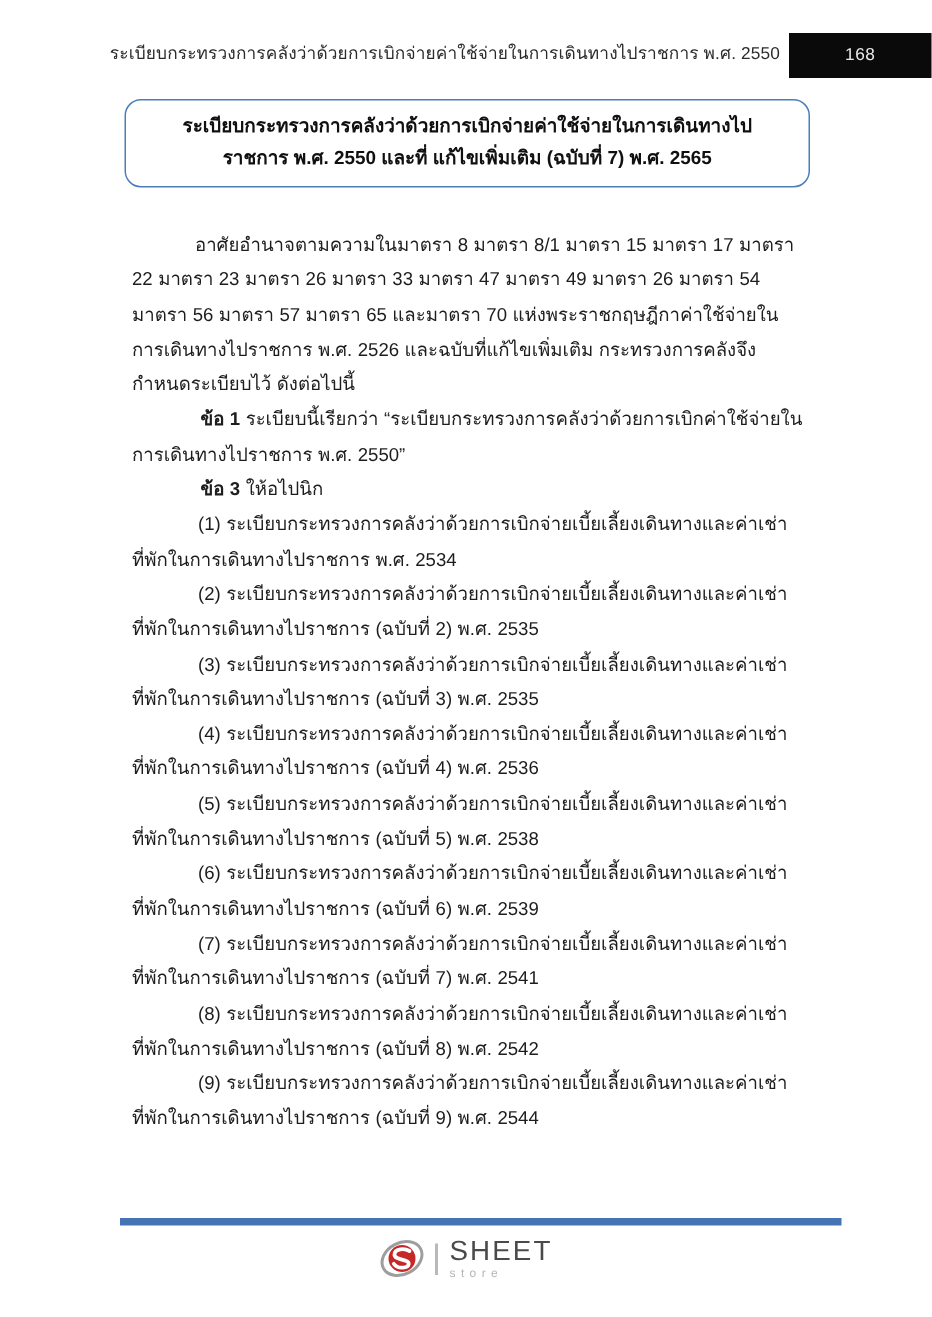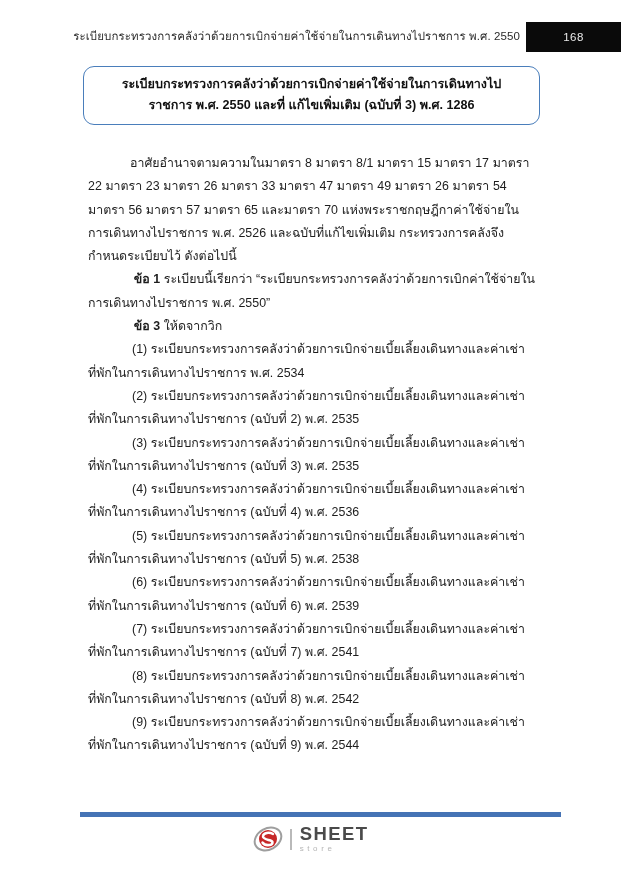--- a/index.html
+++ b/index.html
@@ -145,21 +145,21 @@
     flex: 0 0 auto;
   }
   .logo-words {
     display: flex;
     flex-direction: column;
     justify-content: center;
     line-height: 1;
   }
   .logo-sheet {
     font-size: 18.5px;
-    font-weight: bold;
+    font-weight: normal;
     letter-spacing: 1.4px;
     color: #4a4a4a;
     font-family: "Liberation Sans", "DejaVu Sans", sans-serif;
   }
   .logo-store {
     font-size: 8px;
     letter-spacing: 3.6px;
     color: #b5b5b5;
     margin-top: 2px;
     font-family: "Liberation Sans", "DejaVu Sans", sans-serif;
@@ -173,38 +173,38 @@
   <div class="page-header">
     <div class="header-text">ระเบียบกระทรวงการคลังว่าด้วยการเบิกจ่ายค่าใช้จ่ายในการเดินทางไปราชการ พ.ศ. 2550</div>
     <div class="page-number-box">
       <span class="page-number">168</span>
     </div>
   </div>
 
   <div class="title-box">
     <div class="title-text">
       <span>ระเบียบกระทรวงการคลังว่าด้วยการเบิกจ่ายค่าใช้จ่ายในการเดินทางไปราชการ พ.ศ. 2550 และที่</span>
-      <span>แก้ไขเพิ่มเติม (ฉบับที่ 3) พ.ศ. 1286</span>
+      <span>แก้ไขเพิ่มเติม (ฉบับที่ 7) พ.ศ. 2565</span>
     </div>
   </div>
 
   <div class="body-area">
 
 
     <p class="para indent">อาศัยอำนาจตามความในมาตรา 8 มาตรา 8/1 มาตรา 15 มาตรา 17 มาตรา 22 มาตรา 23 มาตรา 26 มาตรา 33 มาตรา 47 มาตรา 49 มาตรา 26 มาตรา 54 มาตรา 56 มาตรา 57 มาตรา 65 และมาตรา 70 แห่งพระราชกฤษฎีกาค่าใช้จ่ายในการเดินทางไปราชการ พ.ศ. 2526 และฉบับที่แก้ไขเพิ่มเติม กระทรวงการคลังจึงกำหนดระเบียบไว้ ดังต่อไปนี้</p>
 
     <p class="para indent">
       <b class="kho">ข้อ 1</b>
       <span>ระเบียบนี้เรียกว่า “ระเบียบกระทรวงการคลังว่าด้วยการเบิกค่าใช้จ่ายในการเดินทางไปราชการ พ.ศ. 2550”</span>
     </p>
 
 
     <p class="para indent">
       <b class="kho">ข้อ 3</b>
-      <span>ให้ดจากวิก</span>
+      <span>ให้อไปนิก</span>
     </p>
 
     <p class="para indent-sub">(1) ระเบียบกระทรวงการคลังว่าด้วยการเบิกจ่ายเบี้ยเลี้ยงเดินทางและค่าเช่าที่พักในการเดินทางไปราชการ พ.ศ. 2534</p>
     <p class="para indent-sub">(2) ระเบียบกระทรวงการคลังว่าด้วยการเบิกจ่ายเบี้ยเลี้ยงเดินทางและค่าเช่าที่พักในการเดินทางไปราชการ (ฉบับที่ 2) พ.ศ. 2535</p>
     <p class="para indent-sub">(3) ระเบียบกระทรวงการคลังว่าด้วยการเบิกจ่ายเบี้ยเลี้ยงเดินทางและค่าเช่าที่พักในการเดินทางไปราชการ (ฉบับที่ 3) พ.ศ. 2535</p>
     <p class="para indent-sub">(4) ระเบียบกระทรวงการคลังว่าด้วยการเบิกจ่ายเบี้ยเลี้ยงเดินทางและค่าเช่าที่พักในการเดินทางไปราชการ (ฉบับที่ 4) พ.ศ. 2536</p>
     <p class="para indent-sub">(5) ระเบียบกระทรวงการคลังว่าด้วยการเบิกจ่ายเบี้ยเลี้ยงเดินทางและค่าเช่าที่พักในการเดินทางไปราชการ (ฉบับที่ 5) พ.ศ. 2538</p>
     <p class="para indent-sub">(6) ระเบียบกระทรวงการคลังว่าด้วยการเบิกจ่ายเบี้ยเลี้ยงเดินทางและค่าเช่าที่พักในการเดินทางไปราชการ (ฉบับที่ 6) พ.ศ. 2539</p>
     <p class="para indent-sub">(7) ระเบียบกระทรวงการคลังว่าด้วยการเบิกจ่ายเบี้ยเลี้ยงเดินทางและค่าเช่าที่พักในการเดินทางไปราชการ (ฉบับที่ 7) พ.ศ. 2541</p>
     <p class="para indent-sub">(8) ระเบียบกระทรวงการคลังว่าด้วยการเบิกจ่ายเบี้ยเลี้ยงเดินทางและค่าเช่าที่พักในการเดินทางไปราชการ (ฉบับที่ 8) พ.ศ. 2542</p>

